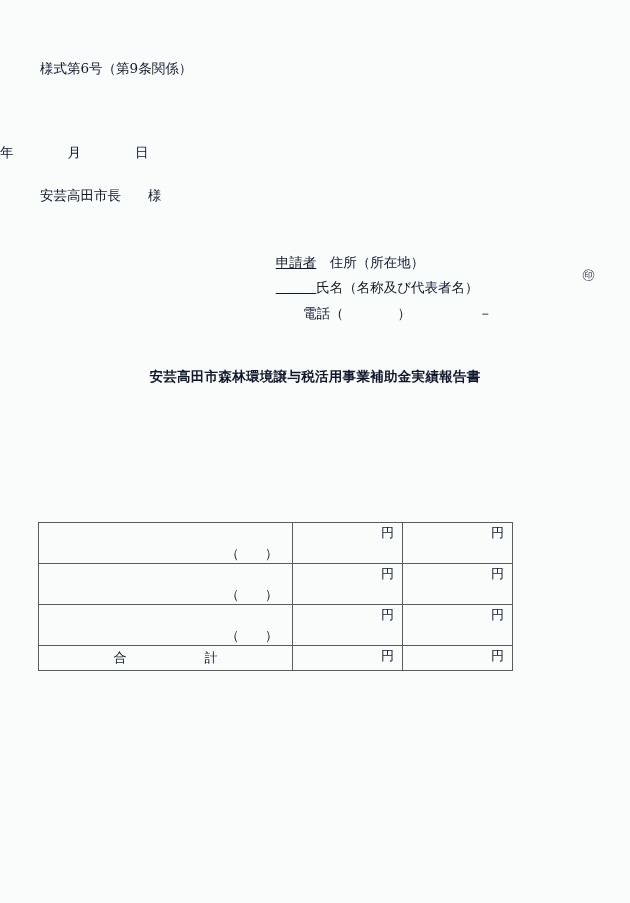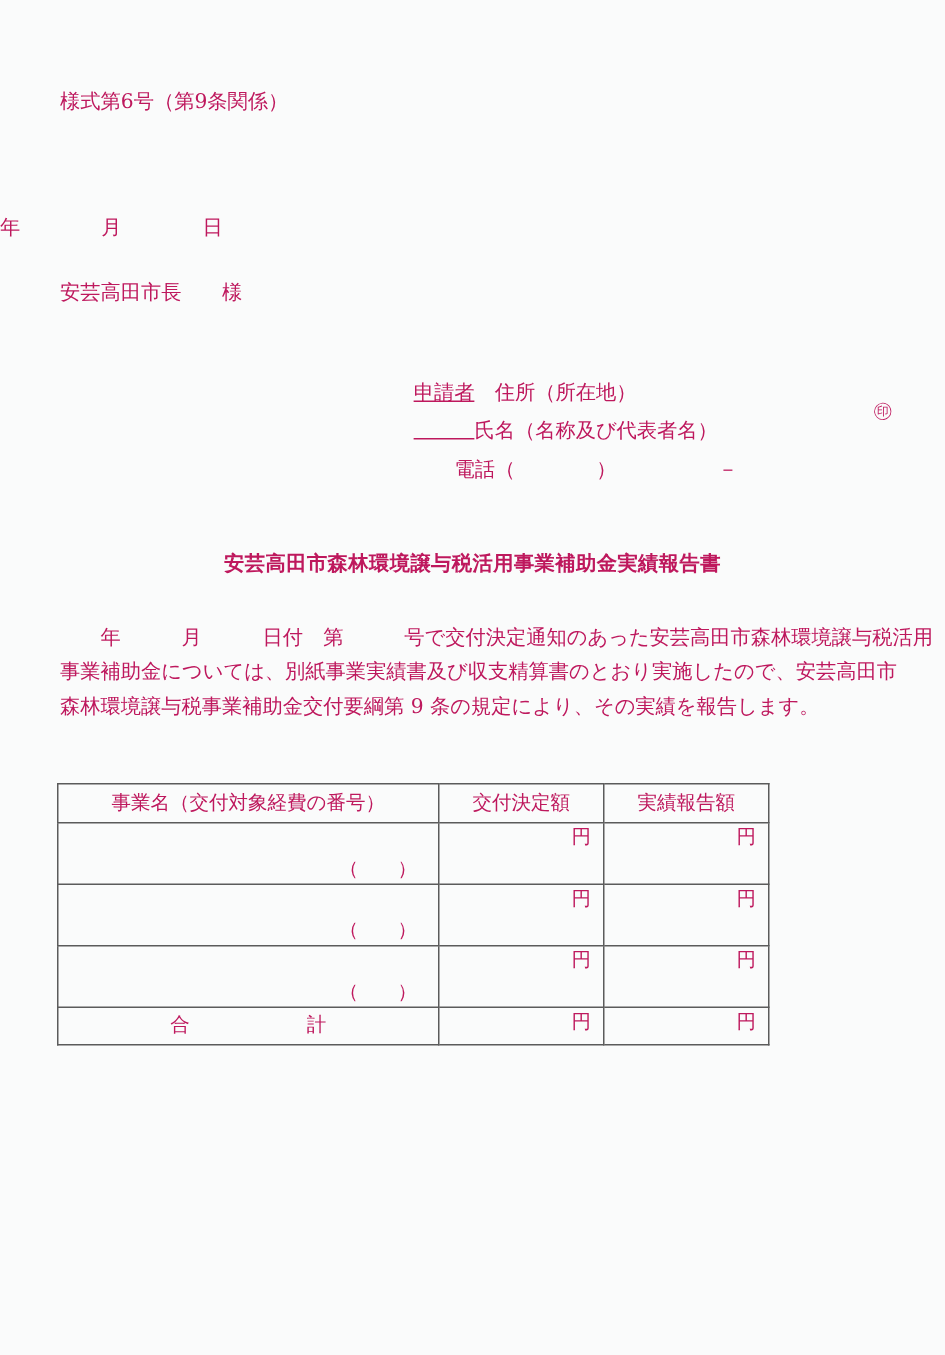--- a/index.html
+++ b/index.html
@@ -9,21 +9,21 @@
   }
   body {
     font-family: "DejaVu Serif", "Liberation Serif", serif;
   }
   .page {
     position: relative;
     width: 630px;
     height: 903px;
     background: #fafbfb;
     overflow: hidden;
-    color: #be185d;
+    color: #0f172a;
     font-size: 13px;
     line-height: 1;
   }
 
   
   .abs {
     position: absolute;
     white-space: pre;
   }
 
@@ -194,39 +194,29 @@
     <div class="applicant-row">
       <span class="applicant-label">　　　</span><span>氏名（名称及び代表者名）</span>
       <span class="seal">㊞</span>
     </div>
   </div>
 
   <div class="tel-row">電話（　　　　）　　　　　－</div>
 
   <div class="abs doc-title">安芸高田市森林環境譲与税活用事業補助金実績報告書</div>
 
-  <div class="body-para">
-    <div class="body-line">　　年　　　月　　　日付　第　　　号で交付決定通知のあった安芸高田市森林環境譲与税活用</div>
-    <div class="body-line">事業補助金については、別紙事業実績書及び収支精算書のとおり実施したので、安芸高田市</div>
-    <div class="body-line">森林環境譲与税事業補助金交付要綱第 9 条の規定により、その実績を報告します。</div>
-  </div>
 
   <div class="tbl-wrap">
     <table class="report">
       <colgroup>
         <col class="col-name">
         <col class="col-amt">
         <col class="col-amt">
       </colgroup>
       <tbody>
-        <tr class="hdr">
-          <td>事業名（交付対象経費の番号）</td>
-          <td>交付決定額</td>
-          <td>実績報告額</td>
-        </tr>
 
         <tr class="data">
           <td>
             <div class="cell-name">
               <span class="paren">（　　）</span>
             </div>
           </td>
           <td>
             <div class="cell-amt">
               <span class="yen">円</span>

